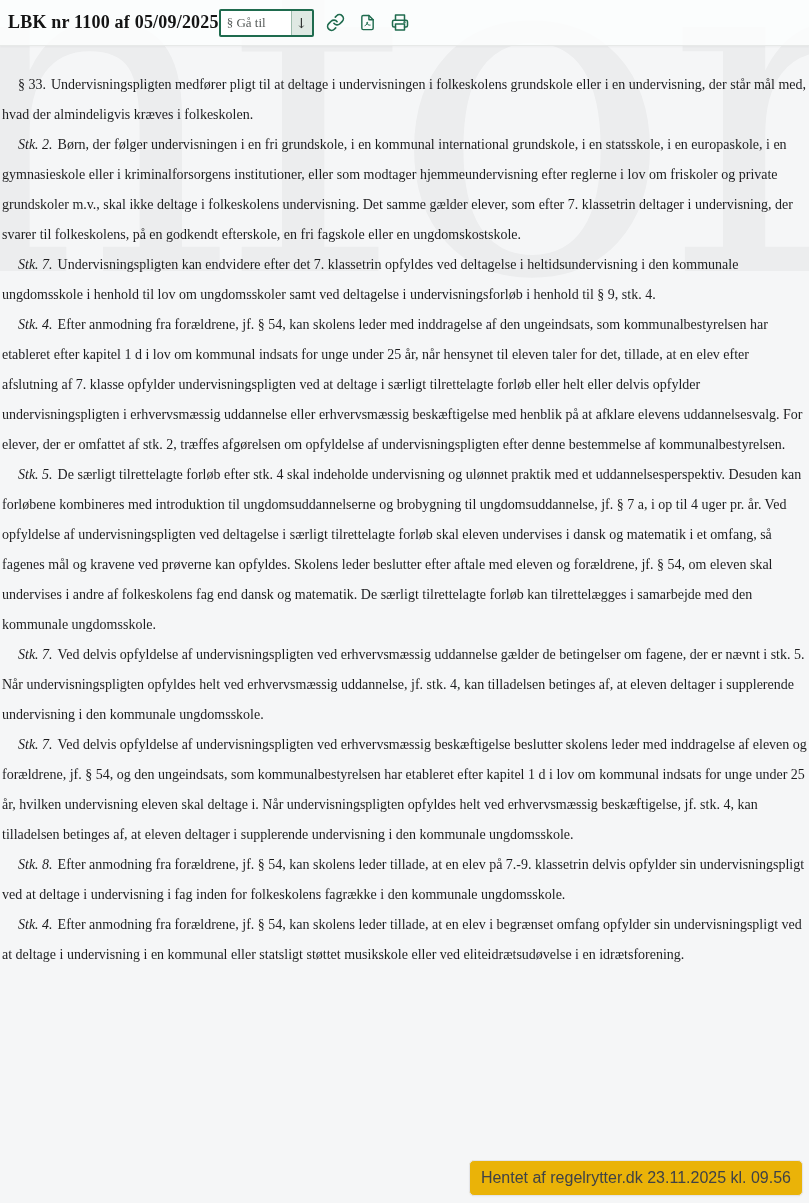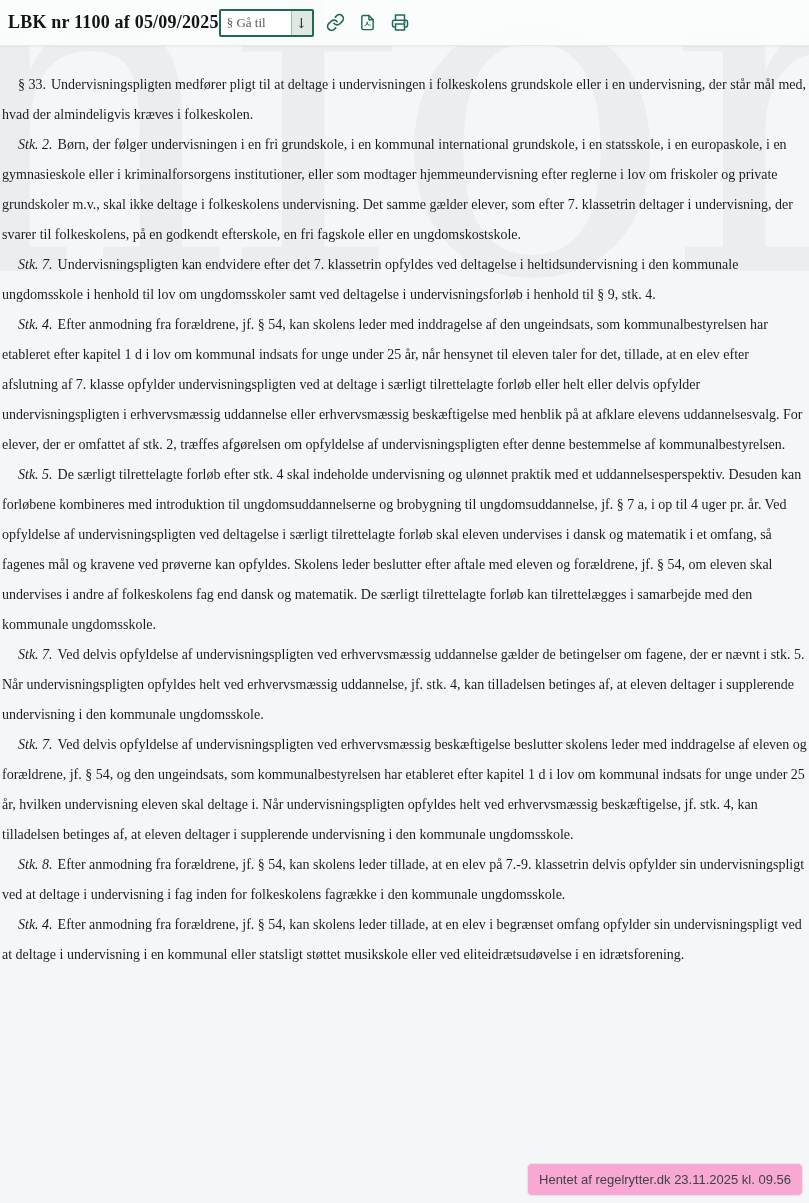--- a/index.html
+++ b/index.html
@@ -111,26 +111,26 @@
   }
   .para .label { margin-right: 5px; }
   .para .label.italic { font-style: italic; margin-top: 38px; }
 
   
   .footer-badge {
     position: absolute;
     right: 6px;
     bottom: 7px;
     z-index: 3;
-    background: #f9a8d4;
+    background: #eab308;
     border: 1px solid #e4e5e9;
     border-radius: 5px;
     padding: 8px 11px;
     font-family: "Liberation Sans", sans-serif;
-    font-size: 13px;
+    font-size: 16px;
     color: #3f4247;
     box-shadow: 0 1px 2px rgba(0,0,0,0.03);
   }
 </style>
 </head>
 <body>
 
 <div class="watermark">nforma</div>
 
 <div class="header">

